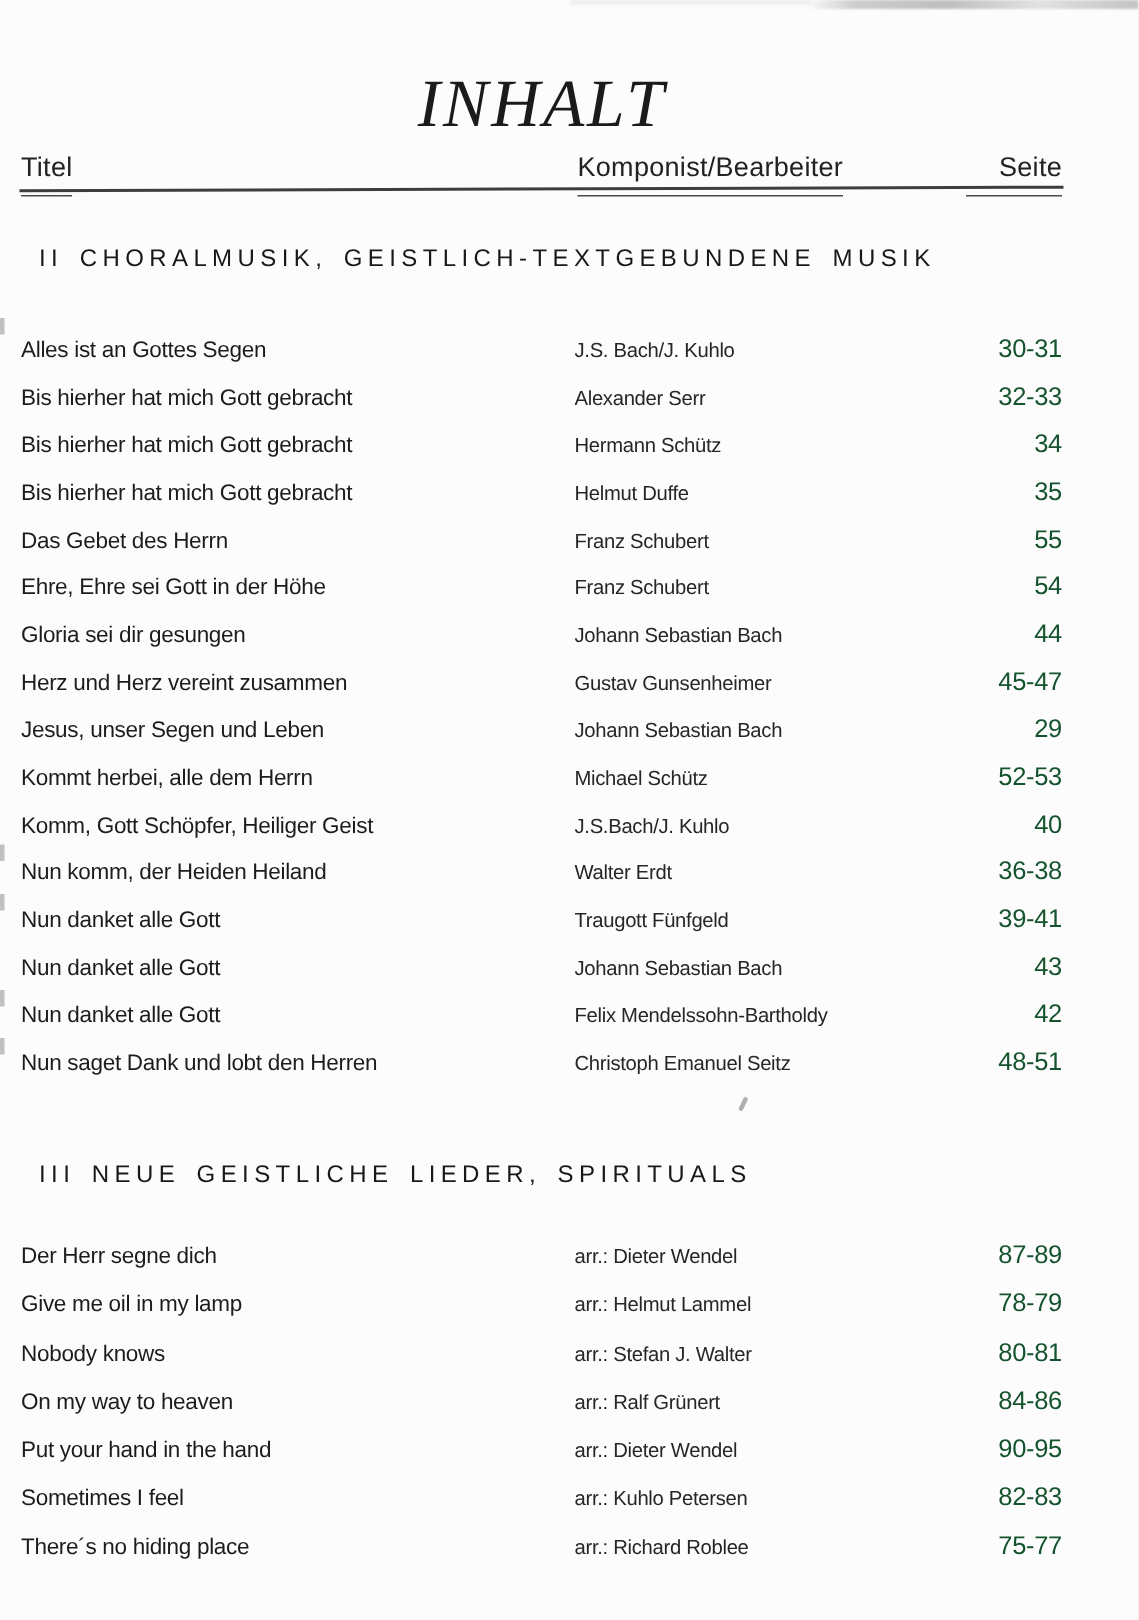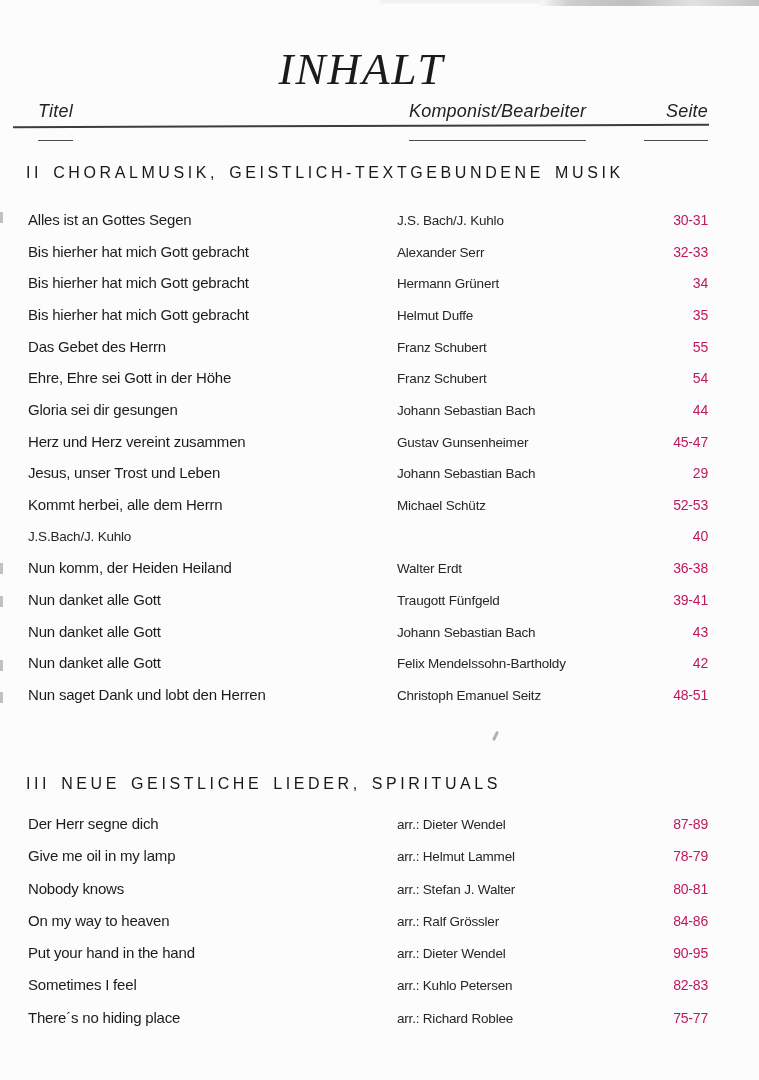--- a/index.html
+++ b/index.html
@@ -25,27 +25,25 @@
     font-size: 45px;
     letter-spacing: 2px;
     color: #1b1b1b;
   }
 
   
   .cols-header { position: absolute; top: 0; left: 0; right: 0; height: 140px; }
   .col-h {
     position: absolute;
     top: 101px;
-    font-style: italic;
     font-size: 18px;
     letter-spacing: 0.2px;
     color: #222;
-    padding-bottom: 18px;
+    padding-bottom: 8px;
     border-bottom: 1.6px solid #4a4a4a;
-    margin-left: 24px;
   }
   .col-h.titel { left: 14px; }
   .col-h.komponist { left: 385px; }
   .col-h.seite { right: 51px; padding-left: 22px; }
   .header-rule {
     position: absolute;
     left: 13px; top: 125px;
     width: 696px; height: 1.8px;
     background: #3d3d3d;
     transform: rotate(-0.2deg);
@@ -66,21 +64,21 @@
     color: #181818;
     white-space: nowrap;
   }
   .rows { position: absolute; left: 0; right: 0; }
   .section-0 .rows { top: 59px; }
   .section-1 .rows { top: 52px; }
 
   .toc-row {
     display: flex;
     align-items: baseline;
-    padding-left: 28px;
+    padding-left: 14px;
     padding-right: 51px;
     letter-spacing: -0.2px;
     justify-content: flex-end;
   }
   .section-0 .toc-row { height: 31.68px; }
   .section-1 .toc-row { height: 32.3px; }
   .cell-title {
     flex: 0 0 369px;
     font-size: 15px;
     color: #1c1c1c;
@@ -88,22 +86,23 @@
   }
   .cell-composer {
     flex: 1 1 auto;
     font-size: 13.5px;
     color: #262626;
     white-space: nowrap; overflow: hidden;
   }
   .cell-pages {
     flex: 0 0 64px;
     text-align: right;
-    font-size: 14px;
-    color: #be185d;
+    font-size: 17px;
+    color: #14532d;
+    margin-top: 12px;
   }
 
   
   .smudge-top {
     position: absolute;
     left: 538px; top: 0;
     width: 221px; height: 6px;
     background: linear-gradient(90deg,
       rgba(160,160,160,0) 0%,
       rgba(150,150,150,0.45) 14%,
@@ -168,21 +167,21 @@
     <span class="cell-composer">J.S. Bach/J. Kuhlo</span>
     <span class="cell-pages">30-31</span>
   </div>
           <div class="toc-row">
     <span class="cell-title">Bis hierher hat mich Gott gebracht</span>
     <span class="cell-composer">Alexander Serr</span>
     <span class="cell-pages">32-33</span>
   </div>
           <div class="toc-row">
     <span class="cell-title">Bis hierher hat mich Gott gebracht</span>
-    <span class="cell-composer">Hermann Grünert</span>
+    <span class="cell-composer">Hermann Schütz</span>
     <span class="cell-pages">34</span>
   </div>
           <div class="toc-row">
     <span class="cell-title">Bis hierher hat mich Gott gebracht</span>
     <span class="cell-composer">Helmut Duffe</span>
     <span class="cell-pages">35</span>
   </div>
           <div class="toc-row">
     <span class="cell-title">Das Gebet des Herrn</span>
     <span class="cell-composer">Franz Schubert</span>
@@ -197,30 +196,31 @@
     <span class="cell-title">Gloria sei dir gesungen</span>
     <span class="cell-composer">Johann Sebastian Bach</span>
     <span class="cell-pages">44</span>
   </div>
           <div class="toc-row">
     <span class="cell-title">Herz und Herz vereint zusammen</span>
     <span class="cell-composer">Gustav Gunsenheimer</span>
     <span class="cell-pages">45-47</span>
   </div>
           <div class="toc-row">
-    <span class="cell-title">Jesus, unser Trost und Leben</span>
+    <span class="cell-title">Jesus, unser Segen und Leben</span>
     <span class="cell-composer">Johann Sebastian Bach</span>
     <span class="cell-pages">29</span>
   </div>
           <div class="toc-row">
     <span class="cell-title">Kommt herbei, alle dem Herrn</span>
     <span class="cell-composer">Michael Schütz</span>
     <span class="cell-pages">52-53</span>
   </div>
           <div class="toc-row">
+    <span class="cell-title">Komm, Gott Schöpfer, Heiliger Geist</span>
     <span class="cell-composer">J.S.Bach/J. Kuhlo</span>
     <span class="cell-pages">40</span>
   </div>
           <div class="toc-row">
     <span class="cell-title">Nun komm, der Heiden Heiland</span>
     <span class="cell-composer">Walter Erdt</span>
     <span class="cell-pages">36-38</span>
   </div>
           <div class="toc-row">
     <span class="cell-title">Nun danket alle Gott</span>
@@ -257,21 +257,21 @@
     <span class="cell-composer">arr.: Helmut Lammel</span>
     <span class="cell-pages">78-79</span>
   </div>
           <div class="toc-row">
     <span class="cell-title">Nobody knows</span>
     <span class="cell-composer">arr.: Stefan J. Walter</span>
     <span class="cell-pages">80-81</span>
   </div>
           <div class="toc-row">
     <span class="cell-title">On my way to heaven</span>
-    <span class="cell-composer">arr.: Ralf Grössler</span>
+    <span class="cell-composer">arr.: Ralf Grünert</span>
     <span class="cell-pages">84-86</span>
   </div>
           <div class="toc-row">
     <span class="cell-title">Put your hand in the hand</span>
     <span class="cell-composer">arr.: Dieter Wendel</span>
     <span class="cell-pages">90-95</span>
   </div>
           <div class="toc-row">
     <span class="cell-title">Sometimes I feel</span>
     <span class="cell-composer">arr.: Kuhlo Petersen</span>

